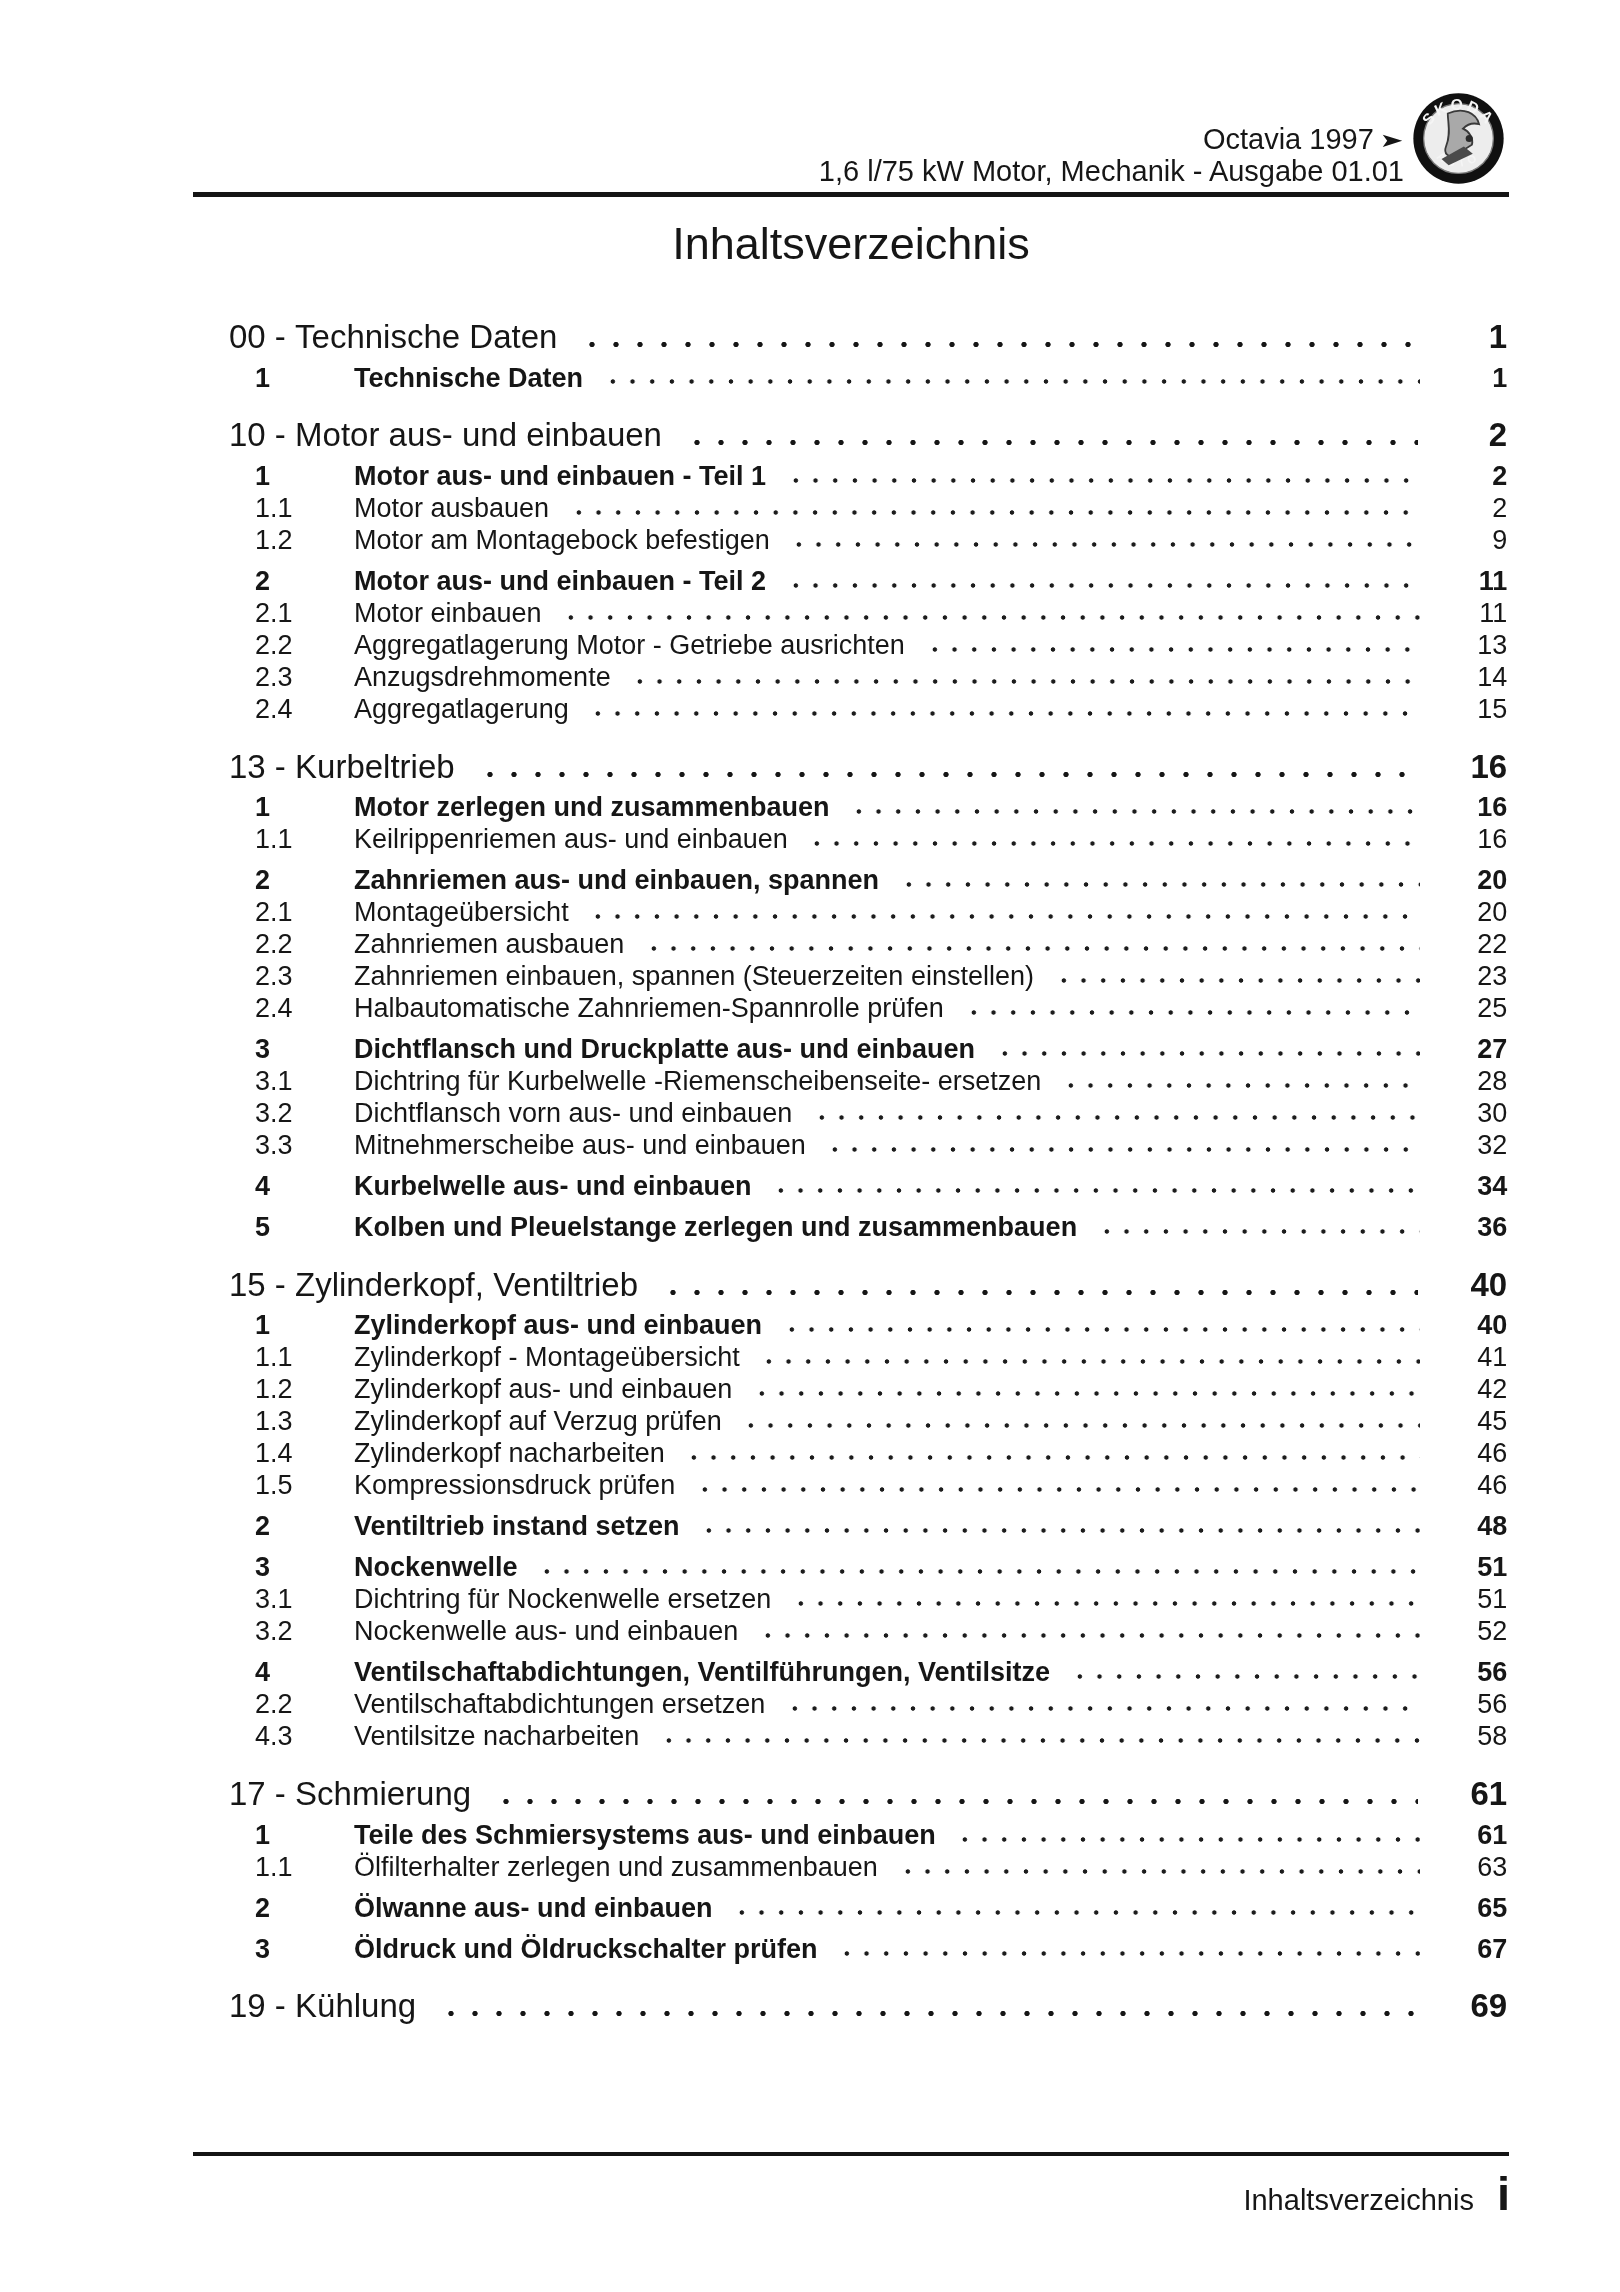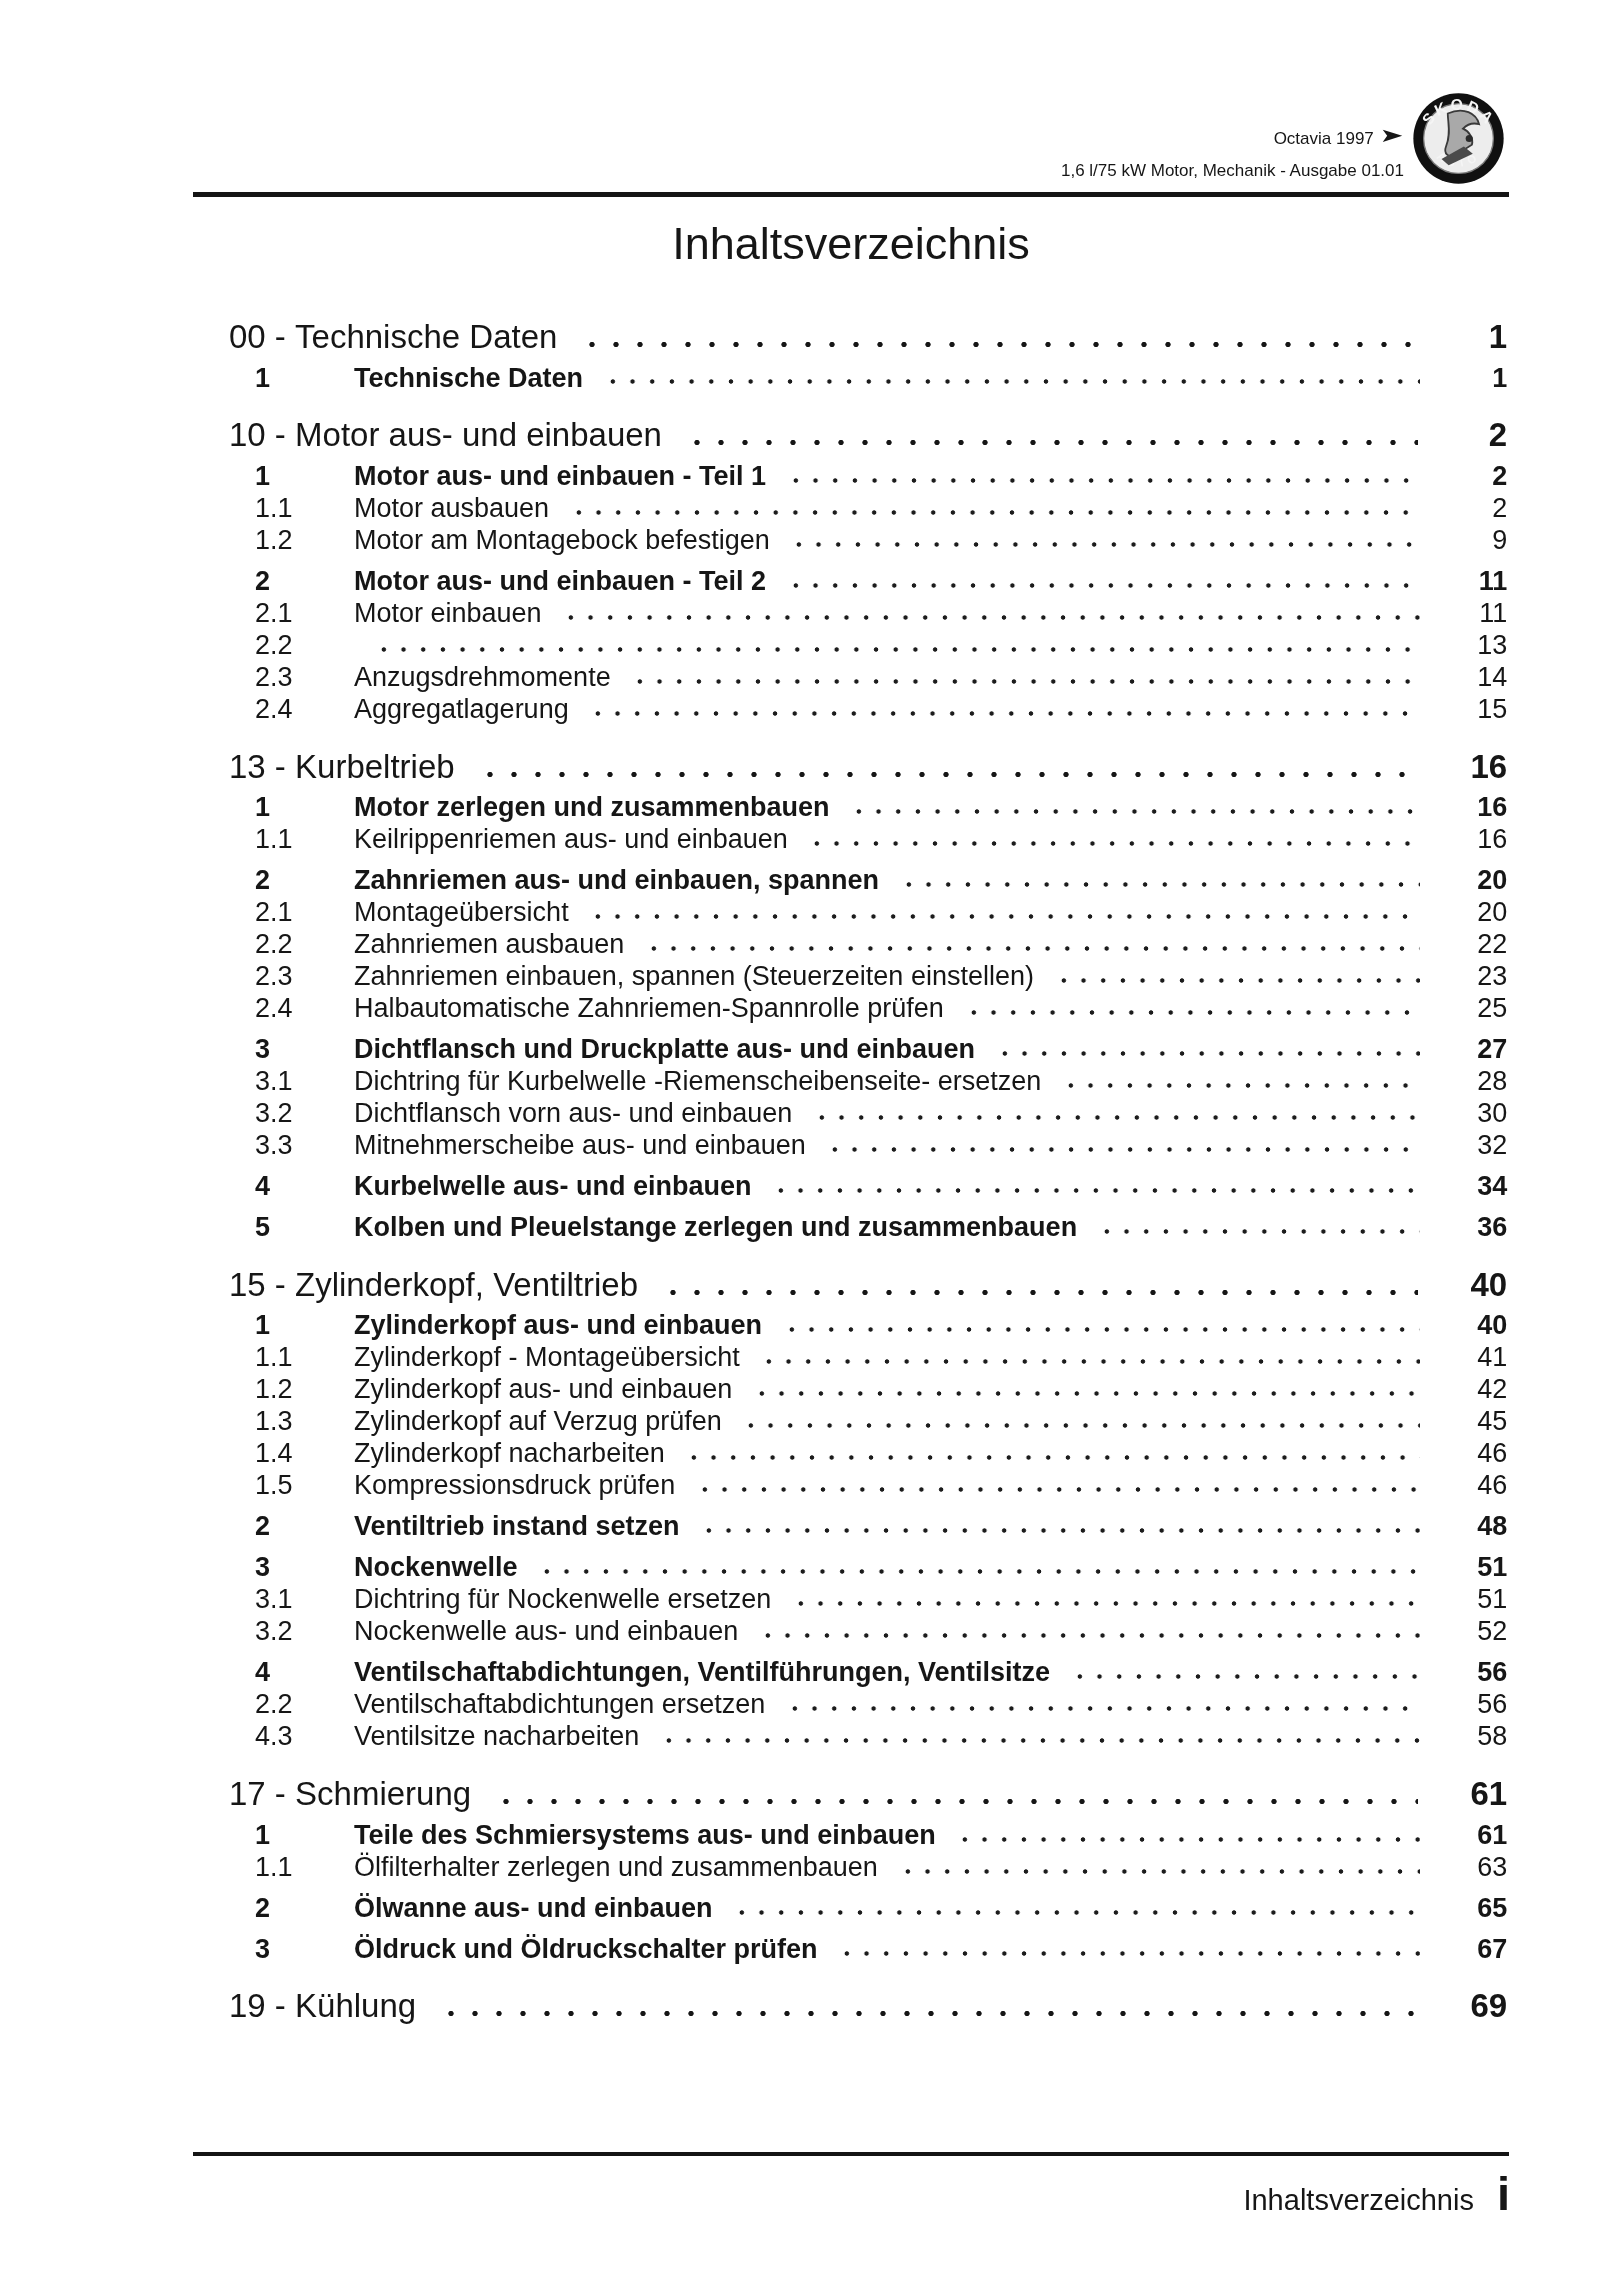--- a/index.html
+++ b/index.html
@@ -4,21 +4,21 @@
 <style>
   html,body{margin:0;padding:0;background:#888;}
   .page{
     position:relative;width:1620px;height:2293px;background:#ffffff;
     font-family:"Liberation Sans","DejaVu Sans",sans-serif;color:#161616;
     overflow:hidden;margin:0 auto;
   }
   
   .header-text{
     position:absolute;top:124px;left:193px;width:1211px;text-align:right;
-    font-size:17px;line-height:30px;font-weight:400;white-space:nowrap;
+    font-size:29px;line-height:30px;font-weight:400;white-space:nowrap;
   }
   .arrow-icon{display:inline-block;vertical-align:-1.8px;margin-left:7.2px;}
   .logo-wrap{position:absolute;left:1412px;top:92px;width:93px;height:93px;}
   .rule-top{position:absolute;left:193px;top:192px;width:1316px;height:4.5px;background:#141414;}
   
   .doc-title{
     position:absolute;top:218px;left:193px;width:1316px;margin:0;
     text-align:center;font-size:45px;font-weight:400;letter-spacing:0;
   }
   
@@ -138,20 +138,21 @@
       <span class="page-num">11</span>
     </div>
       <div class="row lv-sub">
       <span class="num">2.1</span>
       <span class="label">Motor einbauen</span>
       <span class="leader"></span>
       <span class="page-num">11</span>
     </div>
       <div class="row lv-sub">
       <span class="num">2.2</span>
+      <span class="label">Aggregatlagerung Motor - Getriebe ausrichten</span>
       <span class="leader"></span>
       <span class="page-num">13</span>
     </div>
       <div class="row lv-sub">
       <span class="num">2.3</span>
       <span class="label">Anzugsdrehmomente</span>
       <span class="leader"></span>
       <span class="page-num">14</span>
     </div>
       <div class="row lv-sub">

